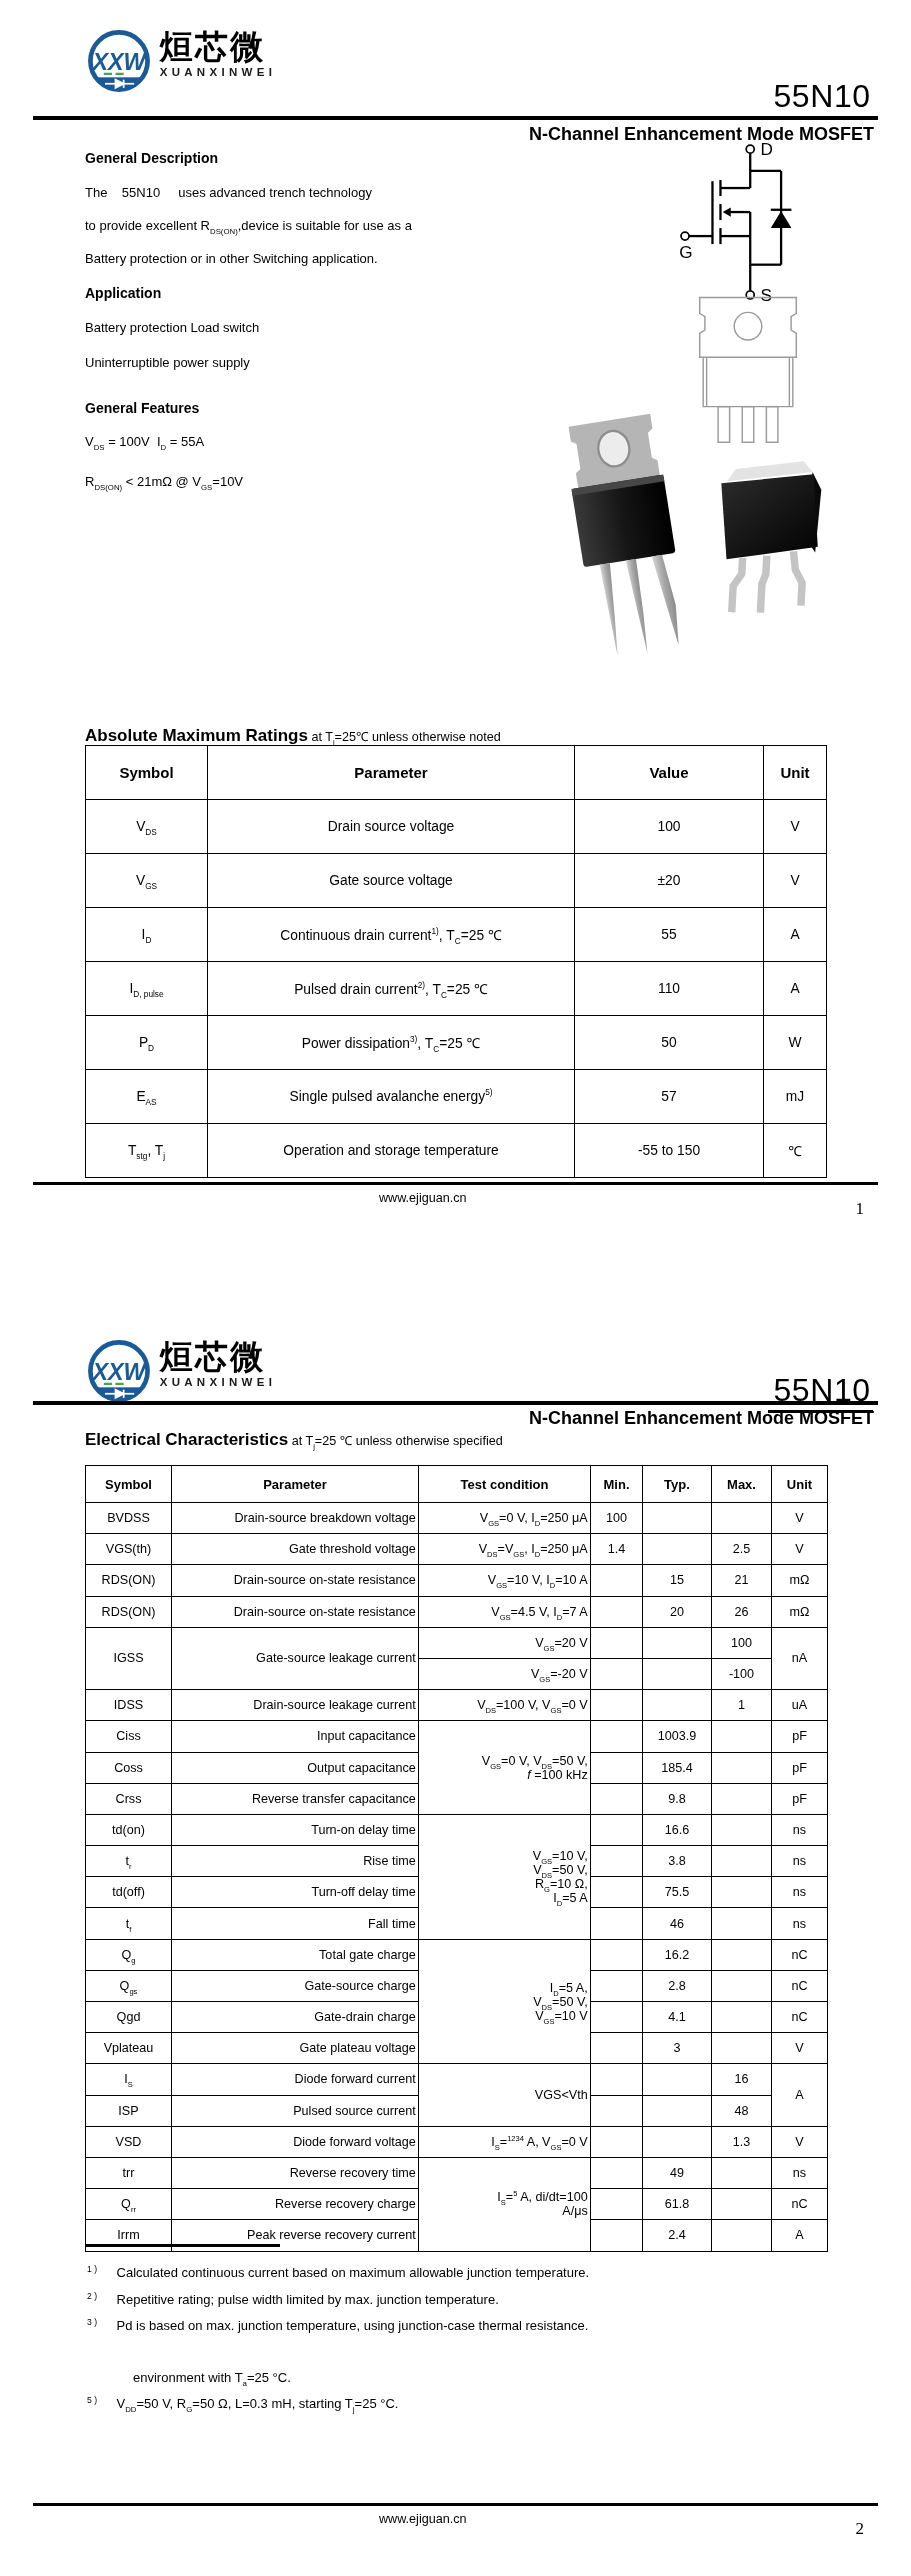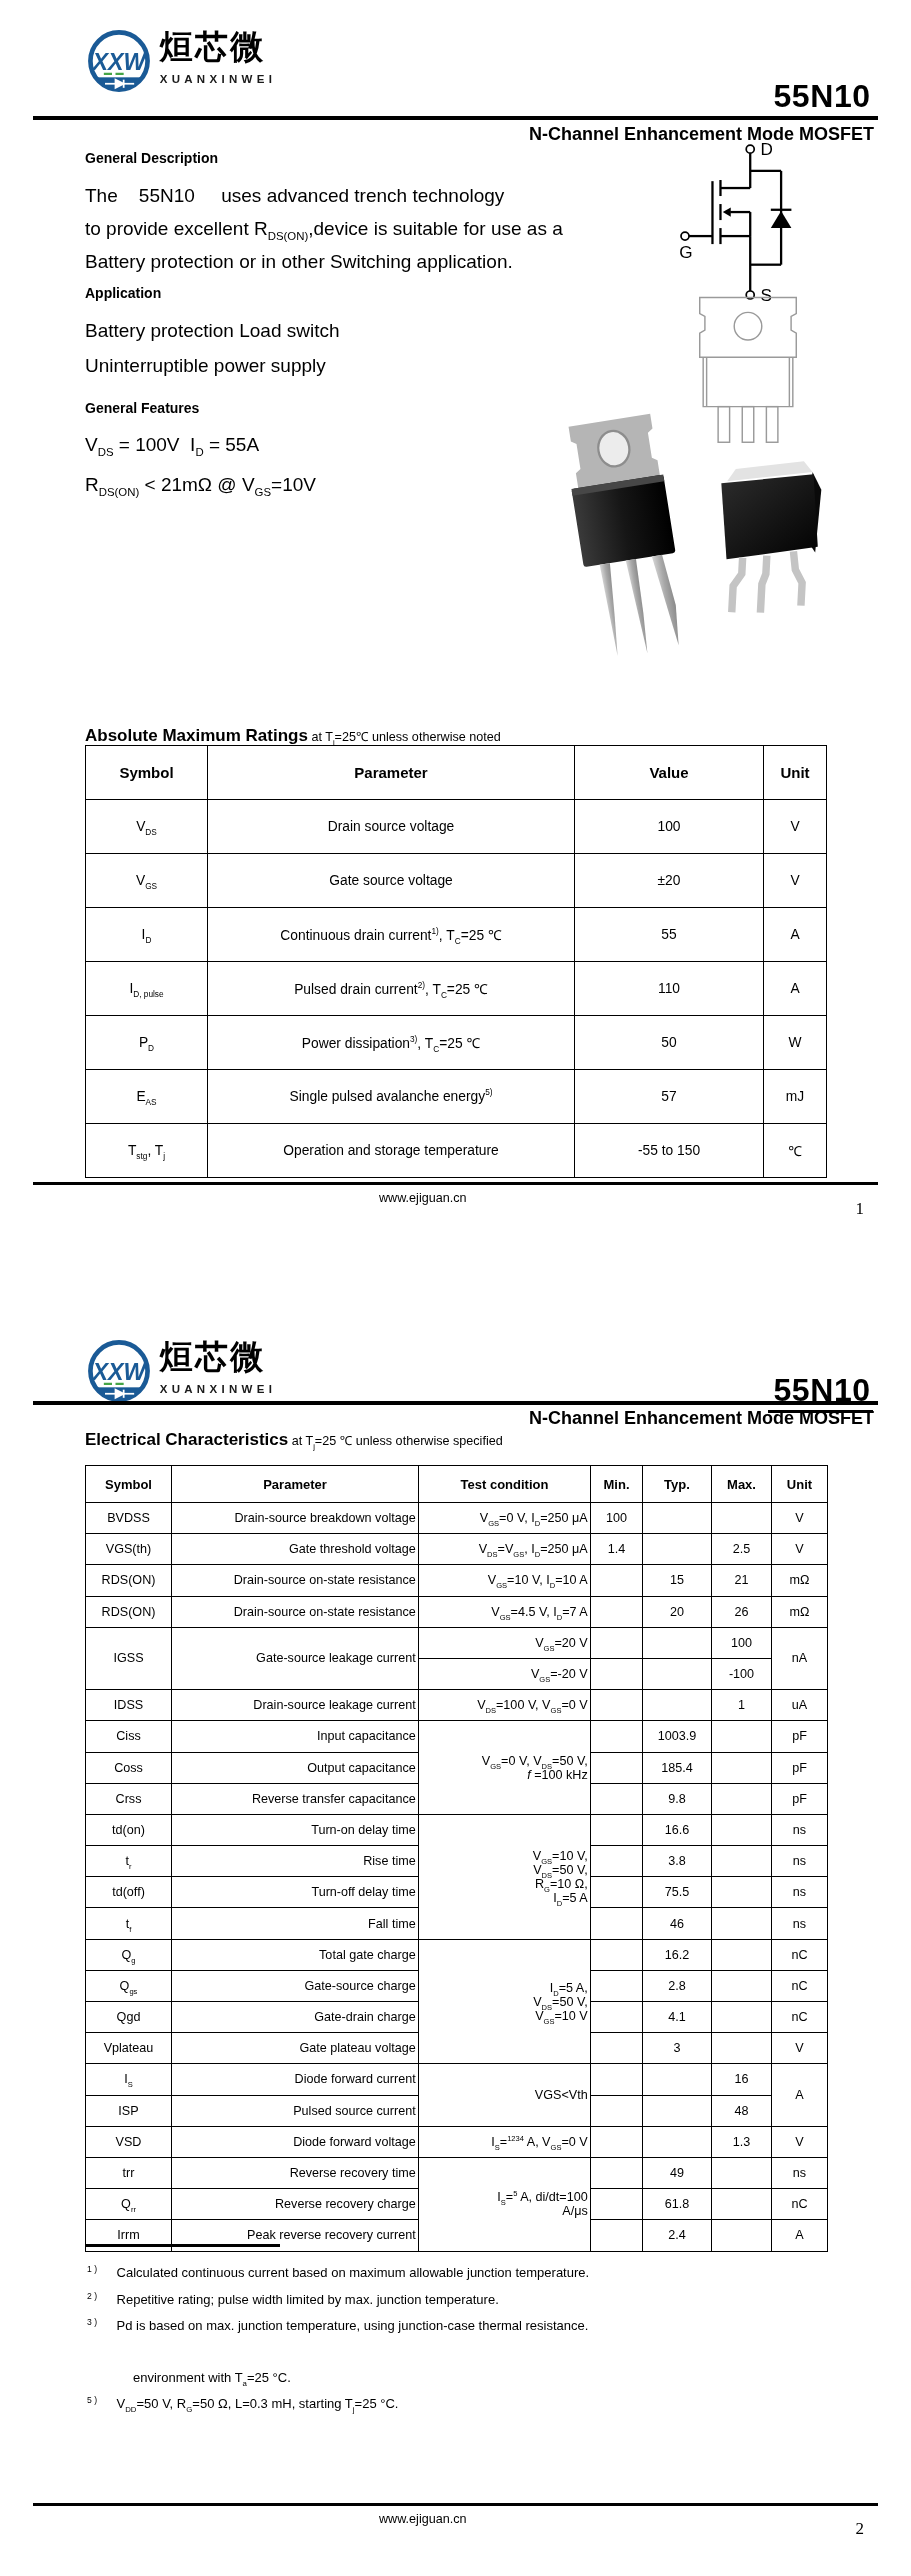--- a/index.html
+++ b/index.html
@@ -9,34 +9,34 @@
   sup{font-size:60%;line-height:0;vertical-align:super;}
   i{font-style:italic;}
 
   
   .logo{position:absolute;display:flex;align-items:flex-start;}
   .p1 .logo{left:84px;top:26px;}
   .p2 .logo{left:84px;top:48px;}
   .logo-mark{width:70px;height:70px;}
   .logo-text{margin-left:5.7px;padding-top:3.4px;}
   .logo-cn{font-size:33px;font-weight:bold;letter-spacing:2.3px;font-family:"DejaVu Sans",sans-serif;line-height:1.1;}
-  .logo-en{font-size:11.5px;letter-spacing:4.3px;color:#1a1a1a;margin-top:7px;font-weight:bold;}
-  .part-number{position:absolute;right:38px;font-size:32px;font-weight:bold;letter-spacing:0.6px;border-bottom:3.4px solid #000;padding:0 2.3px 1.1px 5.7px;}
+  .logo-en{font-size:11.5px;letter-spacing:4.3px;color:#1a1a1a;margin-top:0;font-weight:bold;}
+  .part-number{position:absolute;right:38px;font-size:32px;font-weight:normal;letter-spacing:0.6px;border-bottom:3.4px solid #000;padding:0 2.3px 1.1px 5.7px;}
   .p1 .part-number{top:78px;}
   .p2 .part-number{top:84px;}
   .header-rule{position:absolute;left:33px;right:33px;height:4px;background:#000;}
   .p1 .header-rule{top:116px;}
   .p2 .header-rule{top:113px;}
   .subtitle{position:absolute;right:37px;font-size:18px;font-weight:bold;}
   .p1 .subtitle{top:124px;}
   .p2 .subtitle{top:120px;}
 
   
   .sec-heading{position:absolute;left:85px;font-size:14px;font-weight:bold;}
-  .body-line{position:absolute;left:85px;font-size:19px;white-space:pre-wrap;}
+  .body-line{position:absolute;left:85px;font-size:13px;white-space:pre-wrap;}
 
   
   .table-heading{position:absolute;left:85px;font-size:17px;font-weight:bold;}
   .table-heading .note{font-size:12.6px;font-weight:normal;}
 
   
   table{border-collapse:collapse;table-layout:fixed;position:absolute;left:85px;background:#fff;}
   .amr-table{top:745px;width:741px;}
   .ec-table{top:177px;width:741px;}
   th,td{border:1.7px solid #000;text-align:center;vertical-align:middle;overflow:hidden;}

